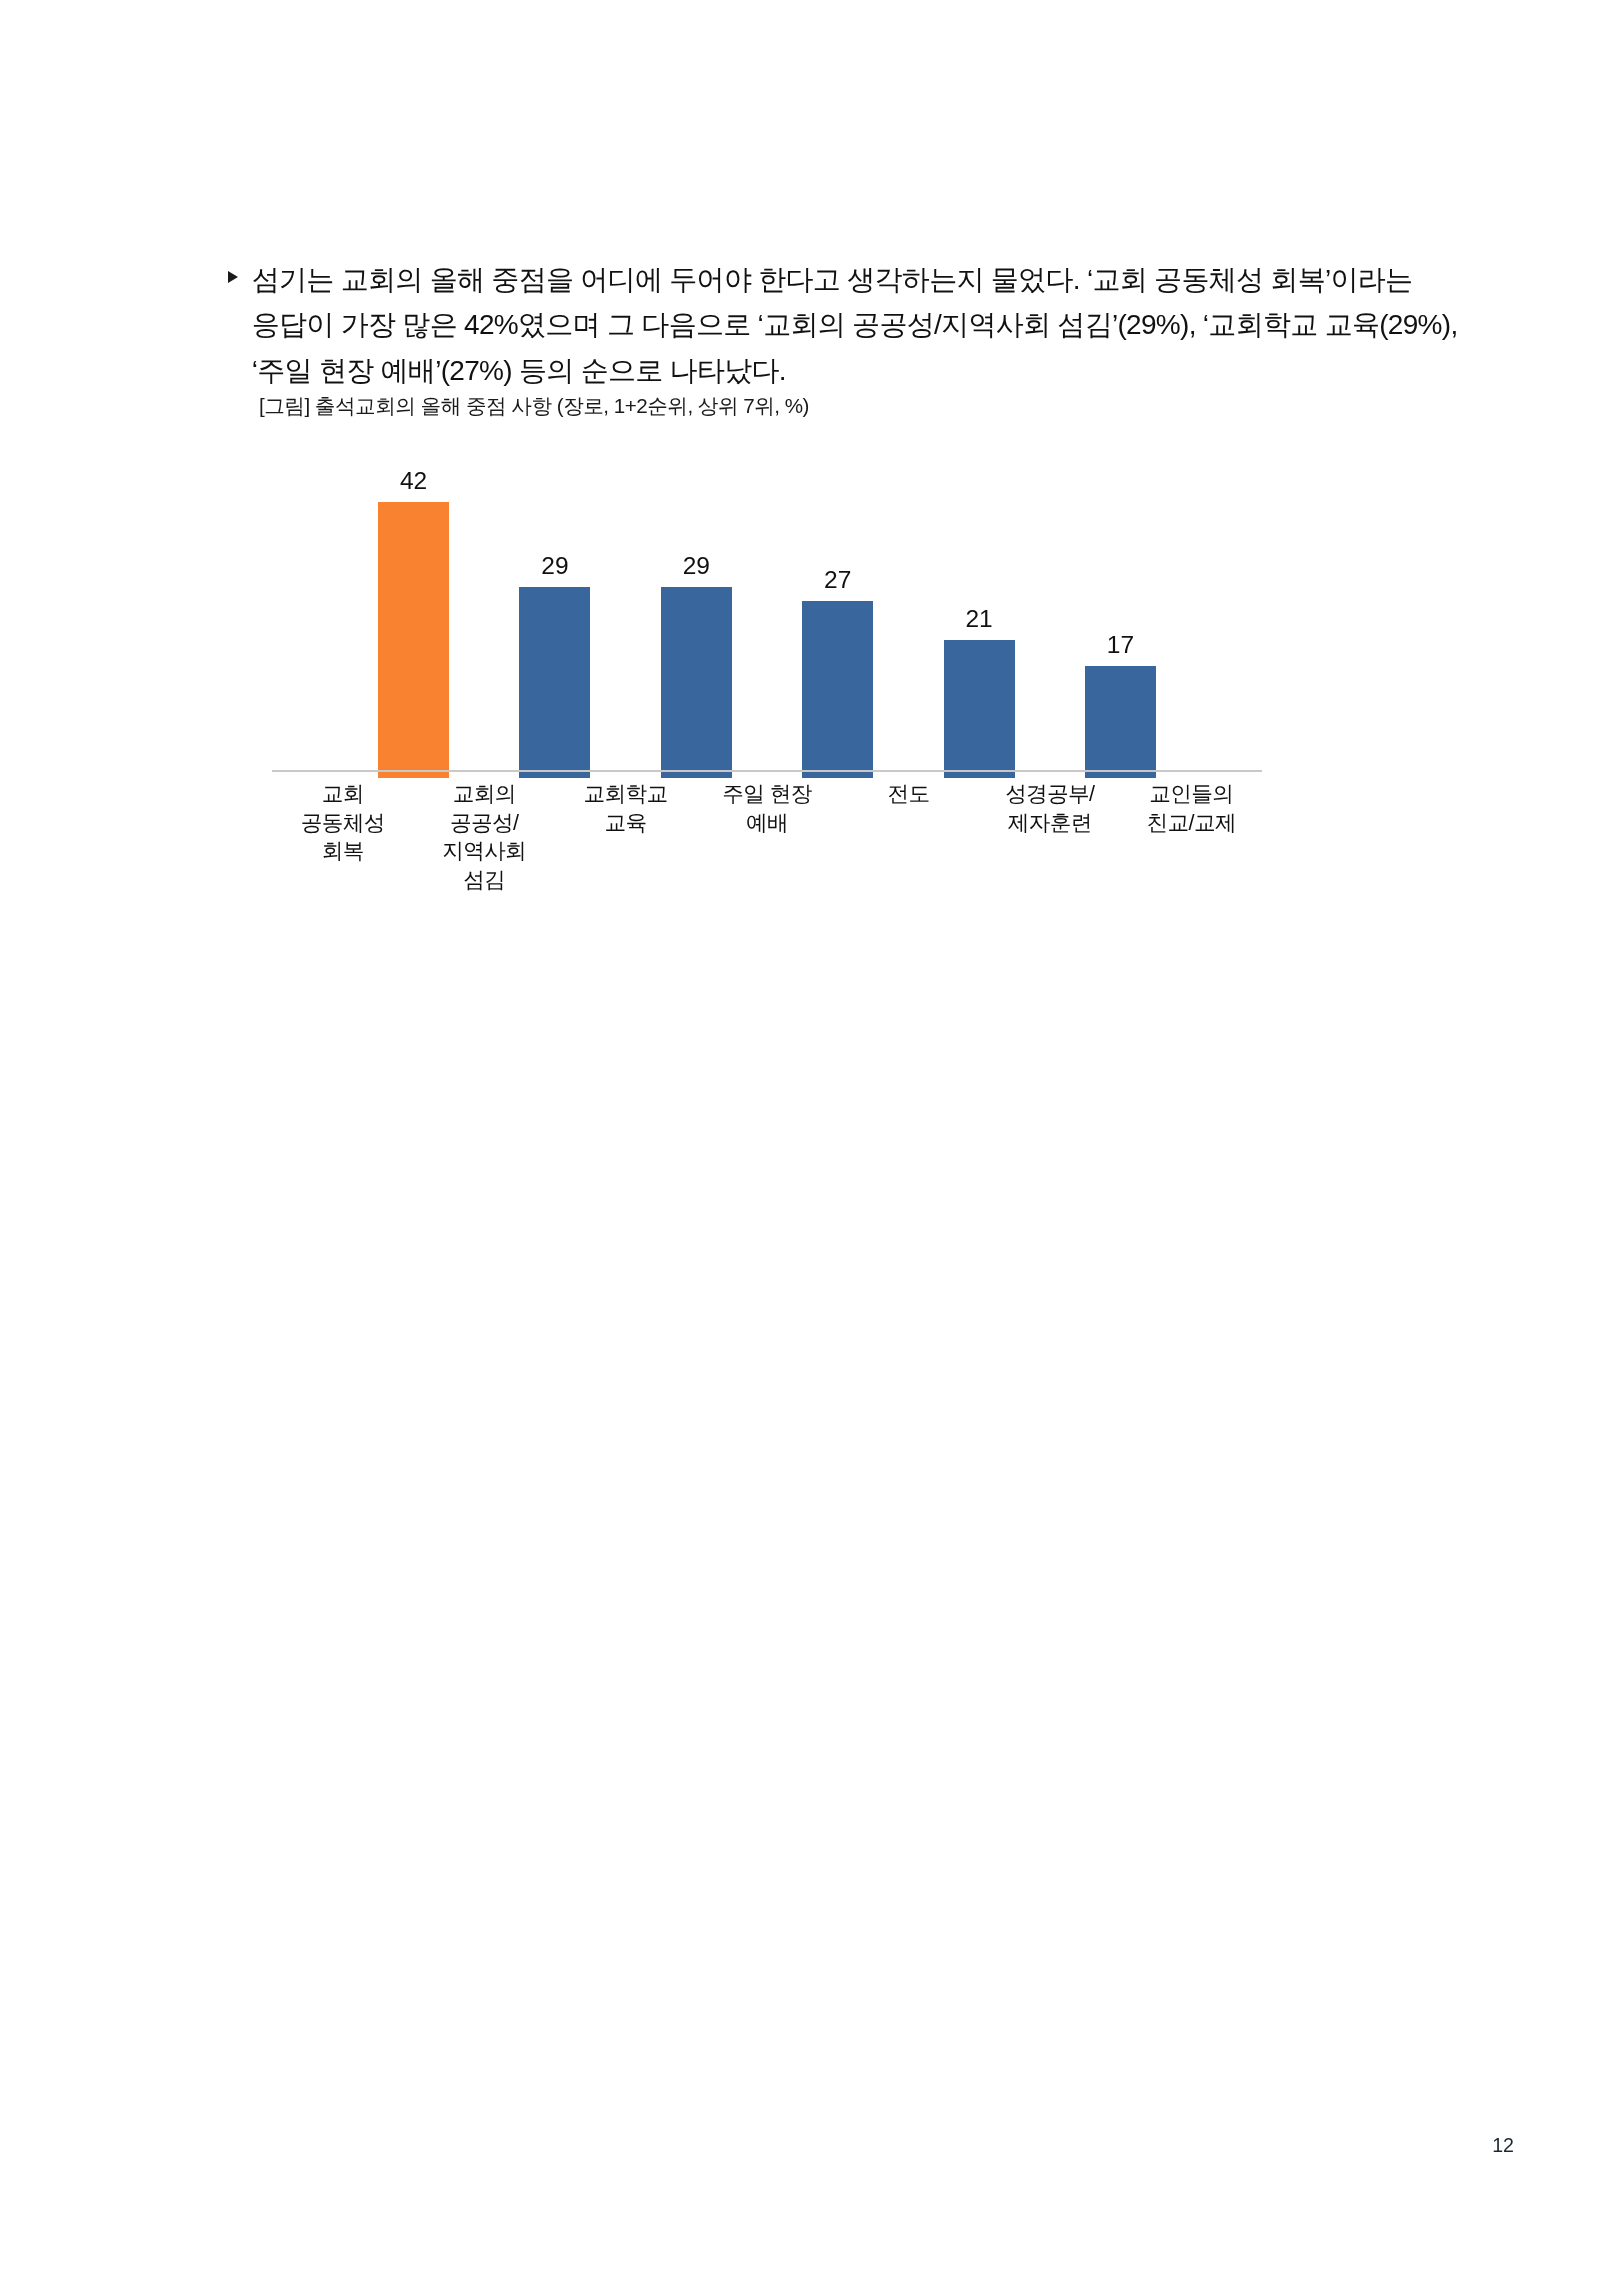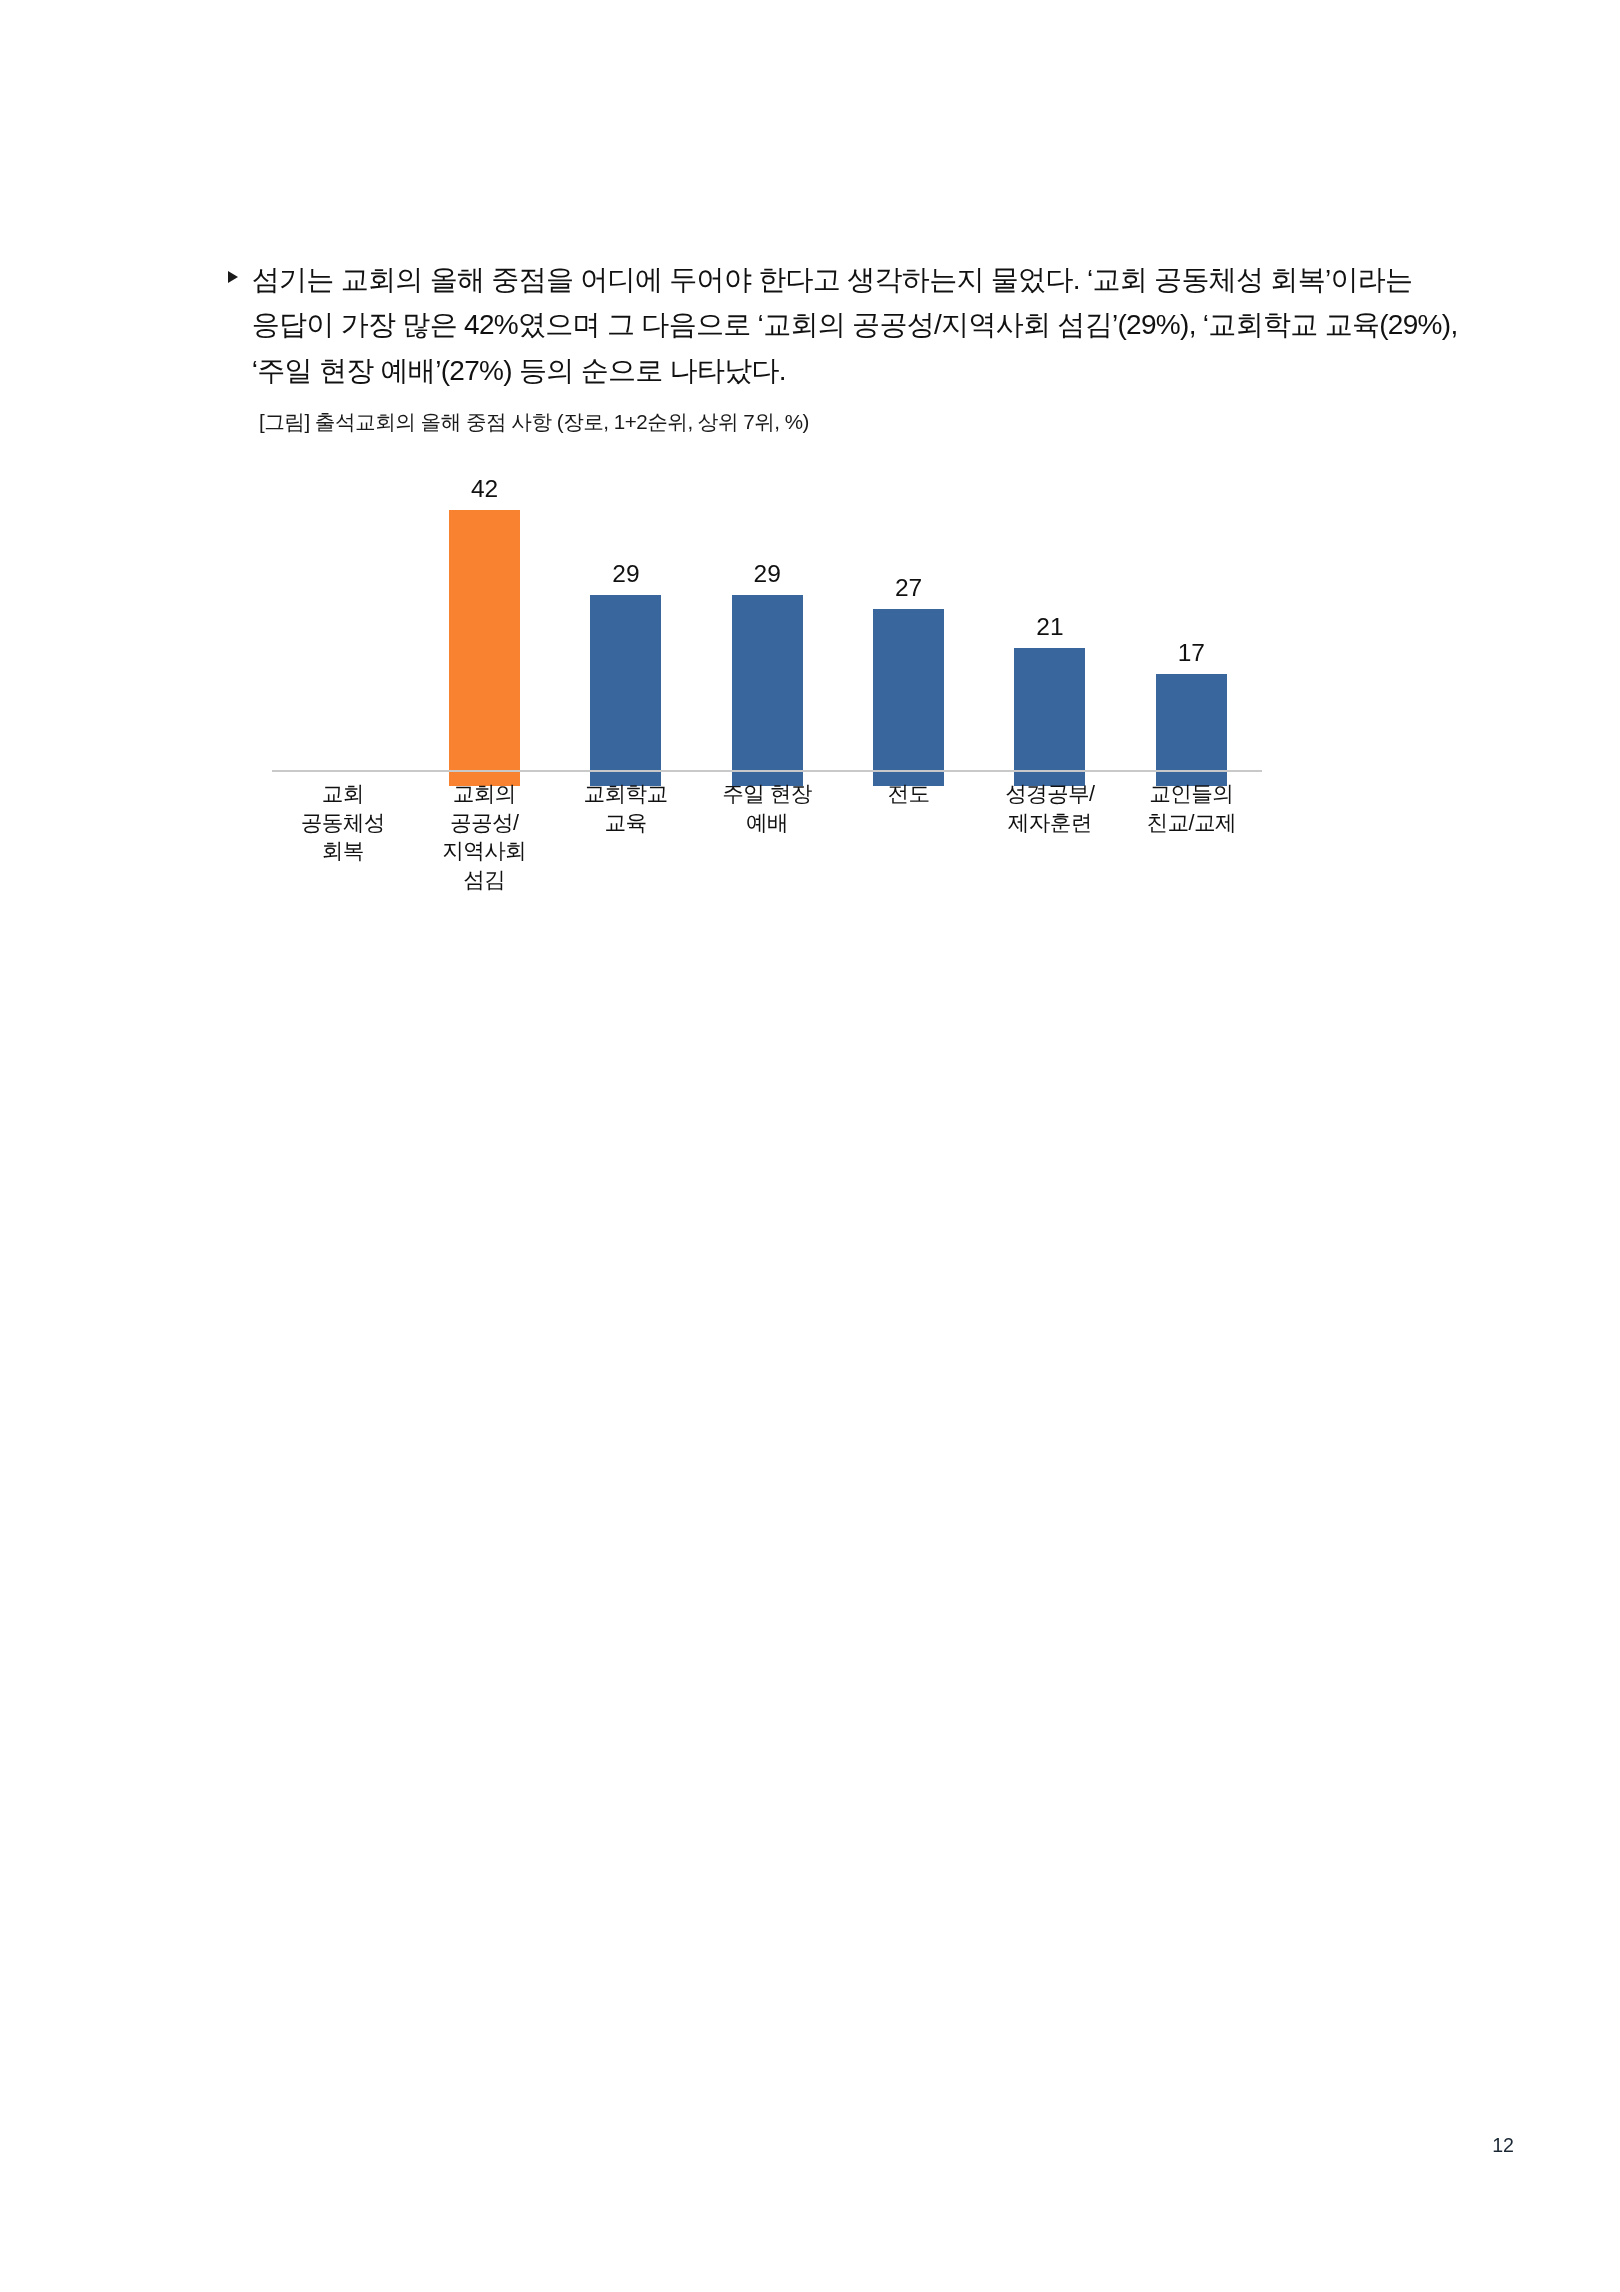--- a/index.html
+++ b/index.html
@@ -85,44 +85,44 @@
     letter-spacing: -0.7px;
     color: #111111;
     text-align: left;
     word-break: keep-all;
   }
 
   
   .chart-caption {
     position: absolute;
     left: 259px;
-    top: 408px;
+    top: 392px;
     font-size: 20.6px;
     letter-spacing: -0.5px;
     color: #1a1a1a;
     white-space: nowrap;
   }
 
   
   .chart {
     position: absolute;
     left: 272px;
     top: 443px;
     width: 990px;
     height: 470px;
   }
   .plot-area {
     position: absolute;
     left: 0;
-    top: 16px;
+    top: 8px;
     right: 0;
     height: 327px;
     display: flex;
     align-items: flex-end;
-    justify-content: flex-end;
+    justify-content: center;
   }
   .bar-slot {
     width: 14.28%;
     height: 100%;
     display: flex;
     flex-direction: column;
     justify-content: flex-end;
     align-items: center;
     position: relative;
   }

